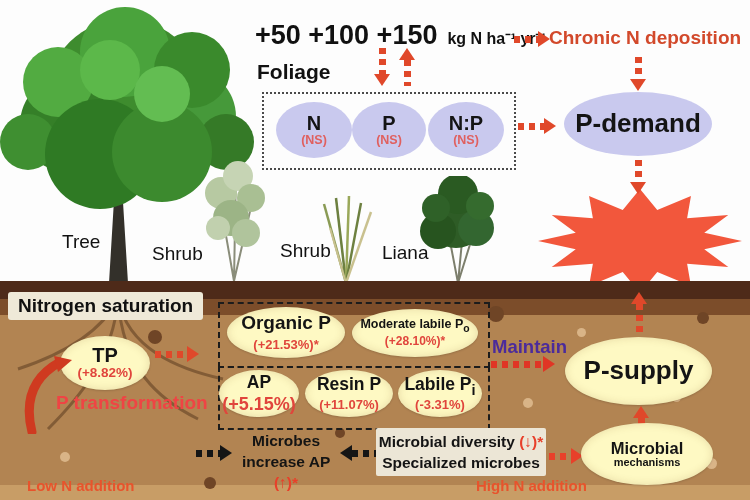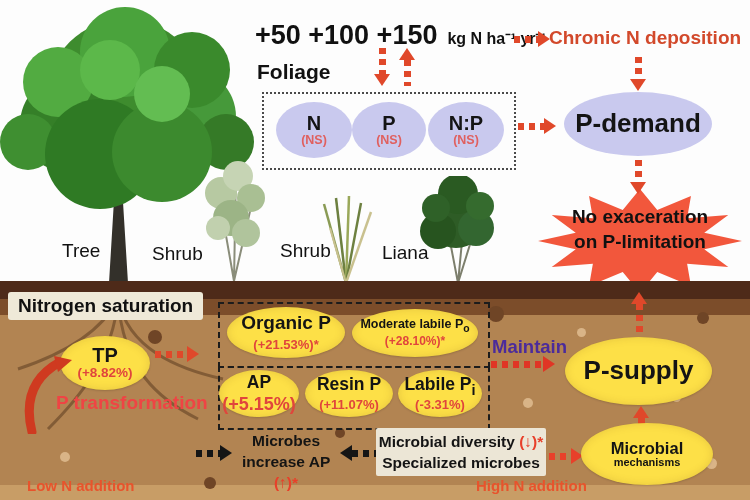--- a/index.html
+++ b/index.html
@@ -5,21 +5,21 @@
   html,body{margin:0;padding:0;background:#ffffff;}
   #canvas{
     position:relative;width:750px;height:500px;overflow:hidden;background:#fdfdfd;
     font-family:"Liberation Sans", sans-serif;
   }
   .abs{position:absolute;}
   
   .ellipse{position:absolute;border-radius:50%;display:flex;flex-direction:column;
            align-items:center;justify-content:center;text-align:center;line-height:1.05;}
   .lav{background:#c9c9ee;}
-  .cream{background:#fde047;box-shadow:inset 0 0 8px rgba(120,80,30,.18), 0 1px 2px rgba(0,0,0,.15);}
+  .cream{background:#fef9c3;box-shadow:inset 0 0 8px rgba(120,80,30,.18), 0 1px 2px rgba(0,0,0,.15);}
   .name{font-weight:bold;color:#141414;}
   .val{font-weight:bold;color:#e0453c;text-align:center;}
   .sig{font-weight:bold;color:#e0605f;}
   
   .ha{position:absolute;display:flex;align-items:center;}
   .ha i{display:block;}
   .ha .shaft{height:7px;background:repeating-linear-gradient(90deg,var(--c) 0 6px,transparent 6px 11px);}
   .ha .head-r{width:0;height:0;border-top:8px solid transparent;border-bottom:8px solid transparent;border-left:12px solid var(--c);}
   .ha .head-l{width:0;height:0;border-top:8px solid transparent;border-bottom:8px solid transparent;border-right:12px solid var(--c);}
   .va{position:absolute;display:flex;flex-direction:column;align-items:center;}
@@ -74,21 +74,21 @@
   <svg class="abs" style="left:418px;top:176px;z-index:1" width="80" height="107" viewBox="0 0 80 107">
     <path d="M40 107 L31 60 M40 107 L45 55 M40 107 L54 62" stroke="#7d7f6d" stroke-width="2" fill="none"></path>
     <circle cx="38" cy="42" r="30" fill="#2e5c26"></circle>
       <circle cx="20" cy="55" r="18" fill="#27541f"></circle>
     <circle cx="58" cy="52" r="18" fill="#336630"></circle>
       <circle cx="40" cy="18" r="20" fill="#2a5a22"></circle>
     <circle cx="62" cy="30" r="14" fill="#356b2e"></circle>
       <circle cx="18" cy="32" r="14" fill="#2f6128"></circle>
   </svg>
 
-  <div class="txt" style="left:62px;top:240px;font-size:19px;color:#111;z-index:3">Tree</div>
+  <div class="txt" style="left:62px;top:231px;font-size:19px;color:#111;z-index:3">Tree</div>
   <div class="txt" style="left:152px;top:243px;font-size:19px;color:#111;z-index:3">Shrub</div>
   <div class="txt" style="left:280px;top:240px;font-size:19px;color:#111;z-index:3">Shrub</div>
   <div class="txt" style="left:382px;top:242px;font-size:19px;color:#111;z-index:3">Liana</div>
 
   <div class="abs" style="left:255px;top:20px;display:flex;align-items:baseline;z-index:3">
     <span style="font-size:27px;font-weight:bold;color:#111;">+50 +100 +150</span>
     <span style="font-size:16px;font-weight:bold;color:#111;margin-left:10px;">kg N ha⁻¹ yr⁻¹</span>
   </div>
   <div class="ha" style="left:514px;top:31px;--c:#e0482a;z-index:3">
     <i class="shaft" style="width:24px"></i>
@@ -135,25 +135,20 @@
     <div class="name" style="font-size:26px">P-demand</div>
   </div>
   <div class="va" style="left:630px;top:160px;--c:#e0482a;z-index:3">
     <i class="shaft" style="height:22px"></i>
       <i class="head-d"></i>
   </div>
 
   <svg class="abs" style="left:536px;top:186px;z-index:1" width="208" height="110" viewBox="0 0 200 104">
     <polygon fill="#f2573c" points="198,52 161.8,60 184.9,77 145.3,73.9 149,95.3 116.6,81.9 100,102 83.4,81.9 51,95.3 54.7,73.9 15.1,77 38.2,60 2,52 38.2,44 15.1,27 54.7,30.1 51,8.7 83.4,22.1 100,2 116.6,22.1 149,8.7 145.3,30.1 184.9,27 161.8,44"></polygon>
   </svg>
-  <div class="abs" style="left:546px;top:204px;width:188px;text-align:center;z-index:3;
-       font-size:19px;font-weight:bold;color:#111;line-height:25px">
-    <div>No exaceration</div>
-    <div>on P-limitation</div>
-  </div>
 
   <div class="soil" style="top:281px;height:18px;background:#4e2a19;z-index:2"></div>
   <div class="soil" style="top:299px;height:16px;background:#7c4d2a;z-index:2"></div>
   <div class="soil" style="top:315px;height:170px;background:#b28452;z-index:2"></div>
   <div class="soil" style="top:485px;height:15px;background:#c89d66;z-index:2"></div>
 
   <svg class="abs" style="left:8px;top:299px;opacity:.45;z-index:2" width="230" height="150" viewBox="0 0 230 150">
     <path d="M110 0 C 90 40, 40 60, 10 70" stroke="#4a2c16" stroke-width="3" fill="none"></path>
     <path d="M110 0 C 120 50, 170 70, 215 80" stroke="#4a2c16" stroke-width="3" fill="none"></path>
     <path d="M110 0 C 105 60, 70 100, 40 130" stroke="#4a2c16" stroke-width="3" fill="none"></path>

